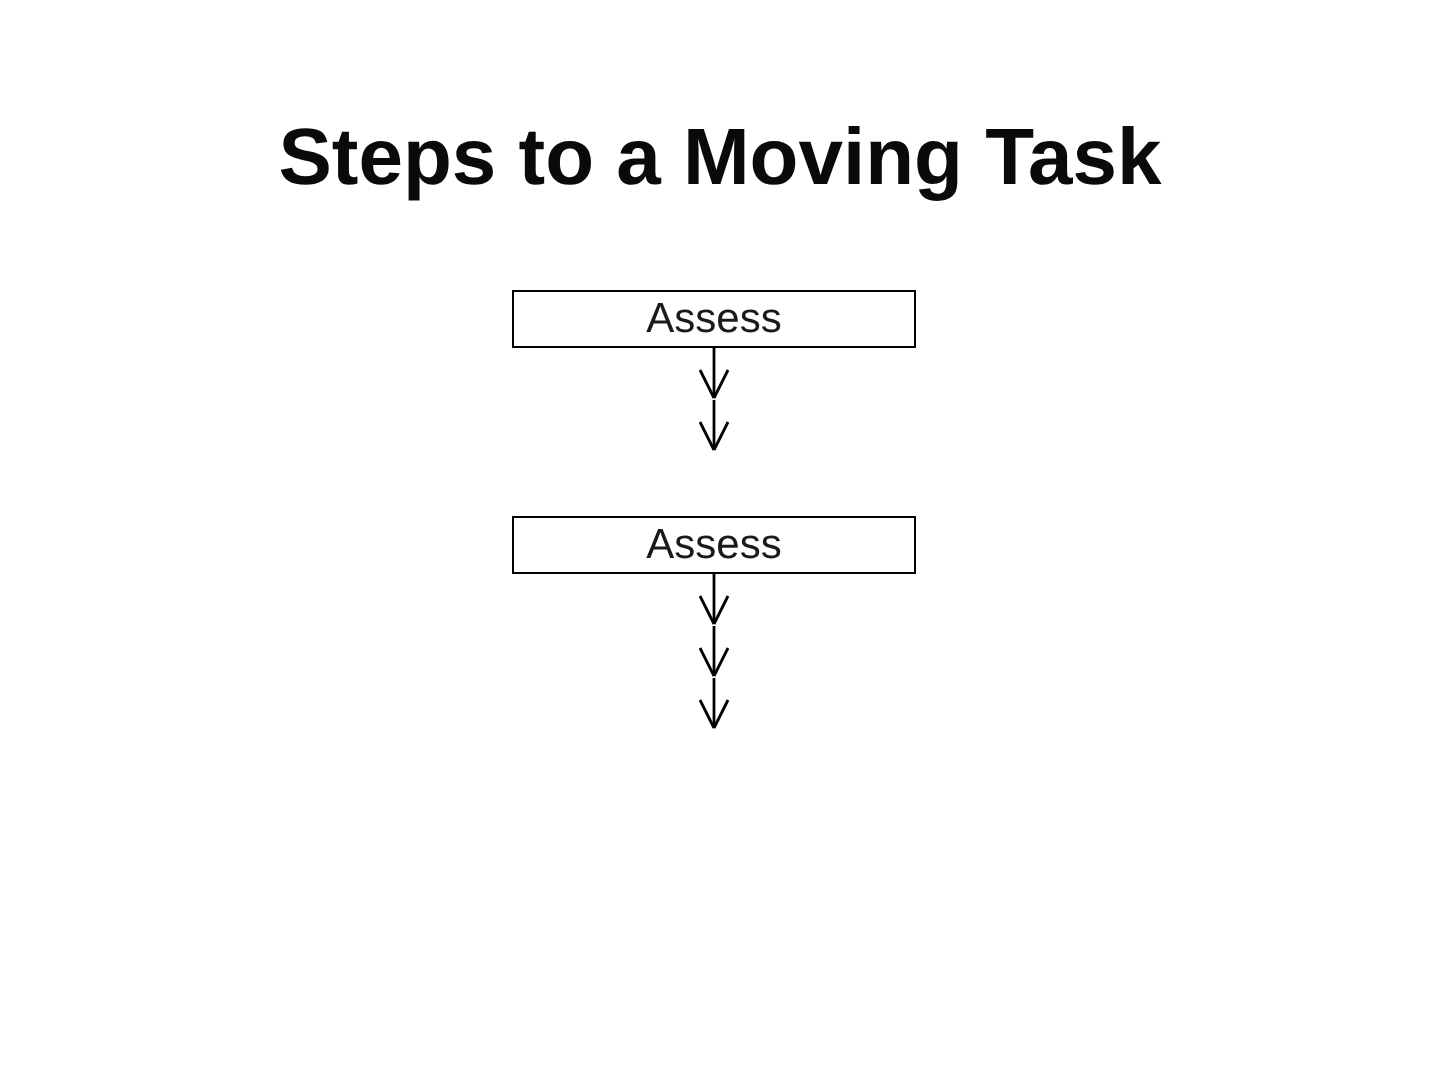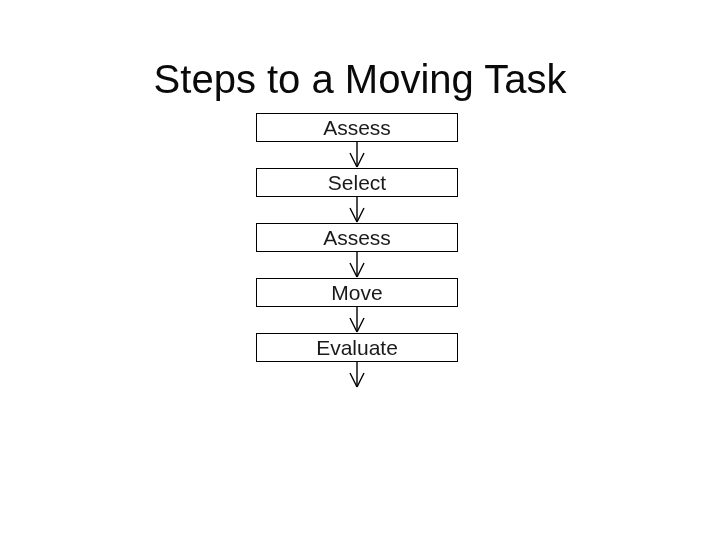--- a/index.html
+++ b/index.html
@@ -25,21 +25,21 @@
   }
 
   
   #slide-title {
     position: absolute;
     left: 0;
     top: 28px;
     width: 720px;
     text-align: center;
     font-size: 40px;
-    font-weight: normal;
+    font-weight: bold;
     line-height: 48px;
     color: #0a0a0a;
     letter-spacing: 0px;
     white-space: nowrap;
   }
 
   
   #flowchart {
     position: absolute;
     left: 256px;
@@ -49,20 +49,21 @@
 
   .flow-step {
     width: 202px;
     box-sizing: border-box;
     height: 29px;
     border: 1.5px solid #000000;
     background: #ffffff;
     display: flex;
     align-items: center;
     justify-content: center;
+    margin-top: 32px;
   }
 
   .flow-step-label {
     font-size: 21px;
     line-height: 21px;
     color: #1a1a1a;
     white-space: nowrap;
     font-weight: normal;
   }
 
@@ -135,23 +136,20 @@
     <div class="flow-arrow">
       <span>
         <svg width="20" height="26" viewBox="0 0 20 26">
           <line x1="10" y1="0" x2="10" y2="24" stroke="#000000" stroke-width="1.4"></line>
           <line x1="3" y1="11" x2="10" y2="25" stroke="#000000" stroke-width="1.4"></line>
           <line x1="17" y1="11" x2="10" y2="25" stroke="#000000" stroke-width="1.4"></line>
         </svg>
       </span>
     </div>
 
-    <div class="flow-step">
-      <span class="flow-step-label">Select</span>
-    </div>
     <div class="flow-arrow">
       <span>
         <svg width="20" height="26" viewBox="0 0 20 26">
           <line x1="10" y1="0" x2="10" y2="24" stroke="#000000" stroke-width="1.4"></line>
           <line x1="3" y1="11" x2="10" y2="25" stroke="#000000" stroke-width="1.4"></line>
           <line x1="17" y1="11" x2="10" y2="25" stroke="#000000" stroke-width="1.4"></line>
         </svg>
       </span>
     </div>
 
@@ -161,36 +159,30 @@
     <div class="flow-arrow">
       <span>
         <svg width="20" height="26" viewBox="0 0 20 26">
           <line x1="10" y1="0" x2="10" y2="24" stroke="#000000" stroke-width="1.4"></line>
           <line x1="3" y1="11" x2="10" y2="25" stroke="#000000" stroke-width="1.4"></line>
           <line x1="17" y1="11" x2="10" y2="25" stroke="#000000" stroke-width="1.4"></line>
         </svg>
       </span>
     </div>
 
-    <div class="flow-step">
-      <span class="flow-step-label">Move</span>
-    </div>
     <div class="flow-arrow">
       <span>
         <svg width="20" height="26" viewBox="0 0 20 26">
           <line x1="10" y1="0" x2="10" y2="24" stroke="#000000" stroke-width="1.4"></line>
           <line x1="3" y1="11" x2="10" y2="25" stroke="#000000" stroke-width="1.4"></line>
           <line x1="17" y1="11" x2="10" y2="25" stroke="#000000" stroke-width="1.4"></line>
         </svg>
       </span>
     </div>
 
-    <div class="flow-step">
-      <span class="flow-step-label">Evaluate</span>
-    </div>
     <div class="flow-arrow">
       <span>
         <svg width="20" height="26" viewBox="0 0 20 26">
           <line x1="10" y1="0" x2="10" y2="24" stroke="#000000" stroke-width="1.4"></line>
           <line x1="3" y1="11" x2="10" y2="25" stroke="#000000" stroke-width="1.4"></line>
           <line x1="17" y1="11" x2="10" y2="25" stroke="#000000" stroke-width="1.4"></line>
         </svg>
       </span>
     </div>
 

